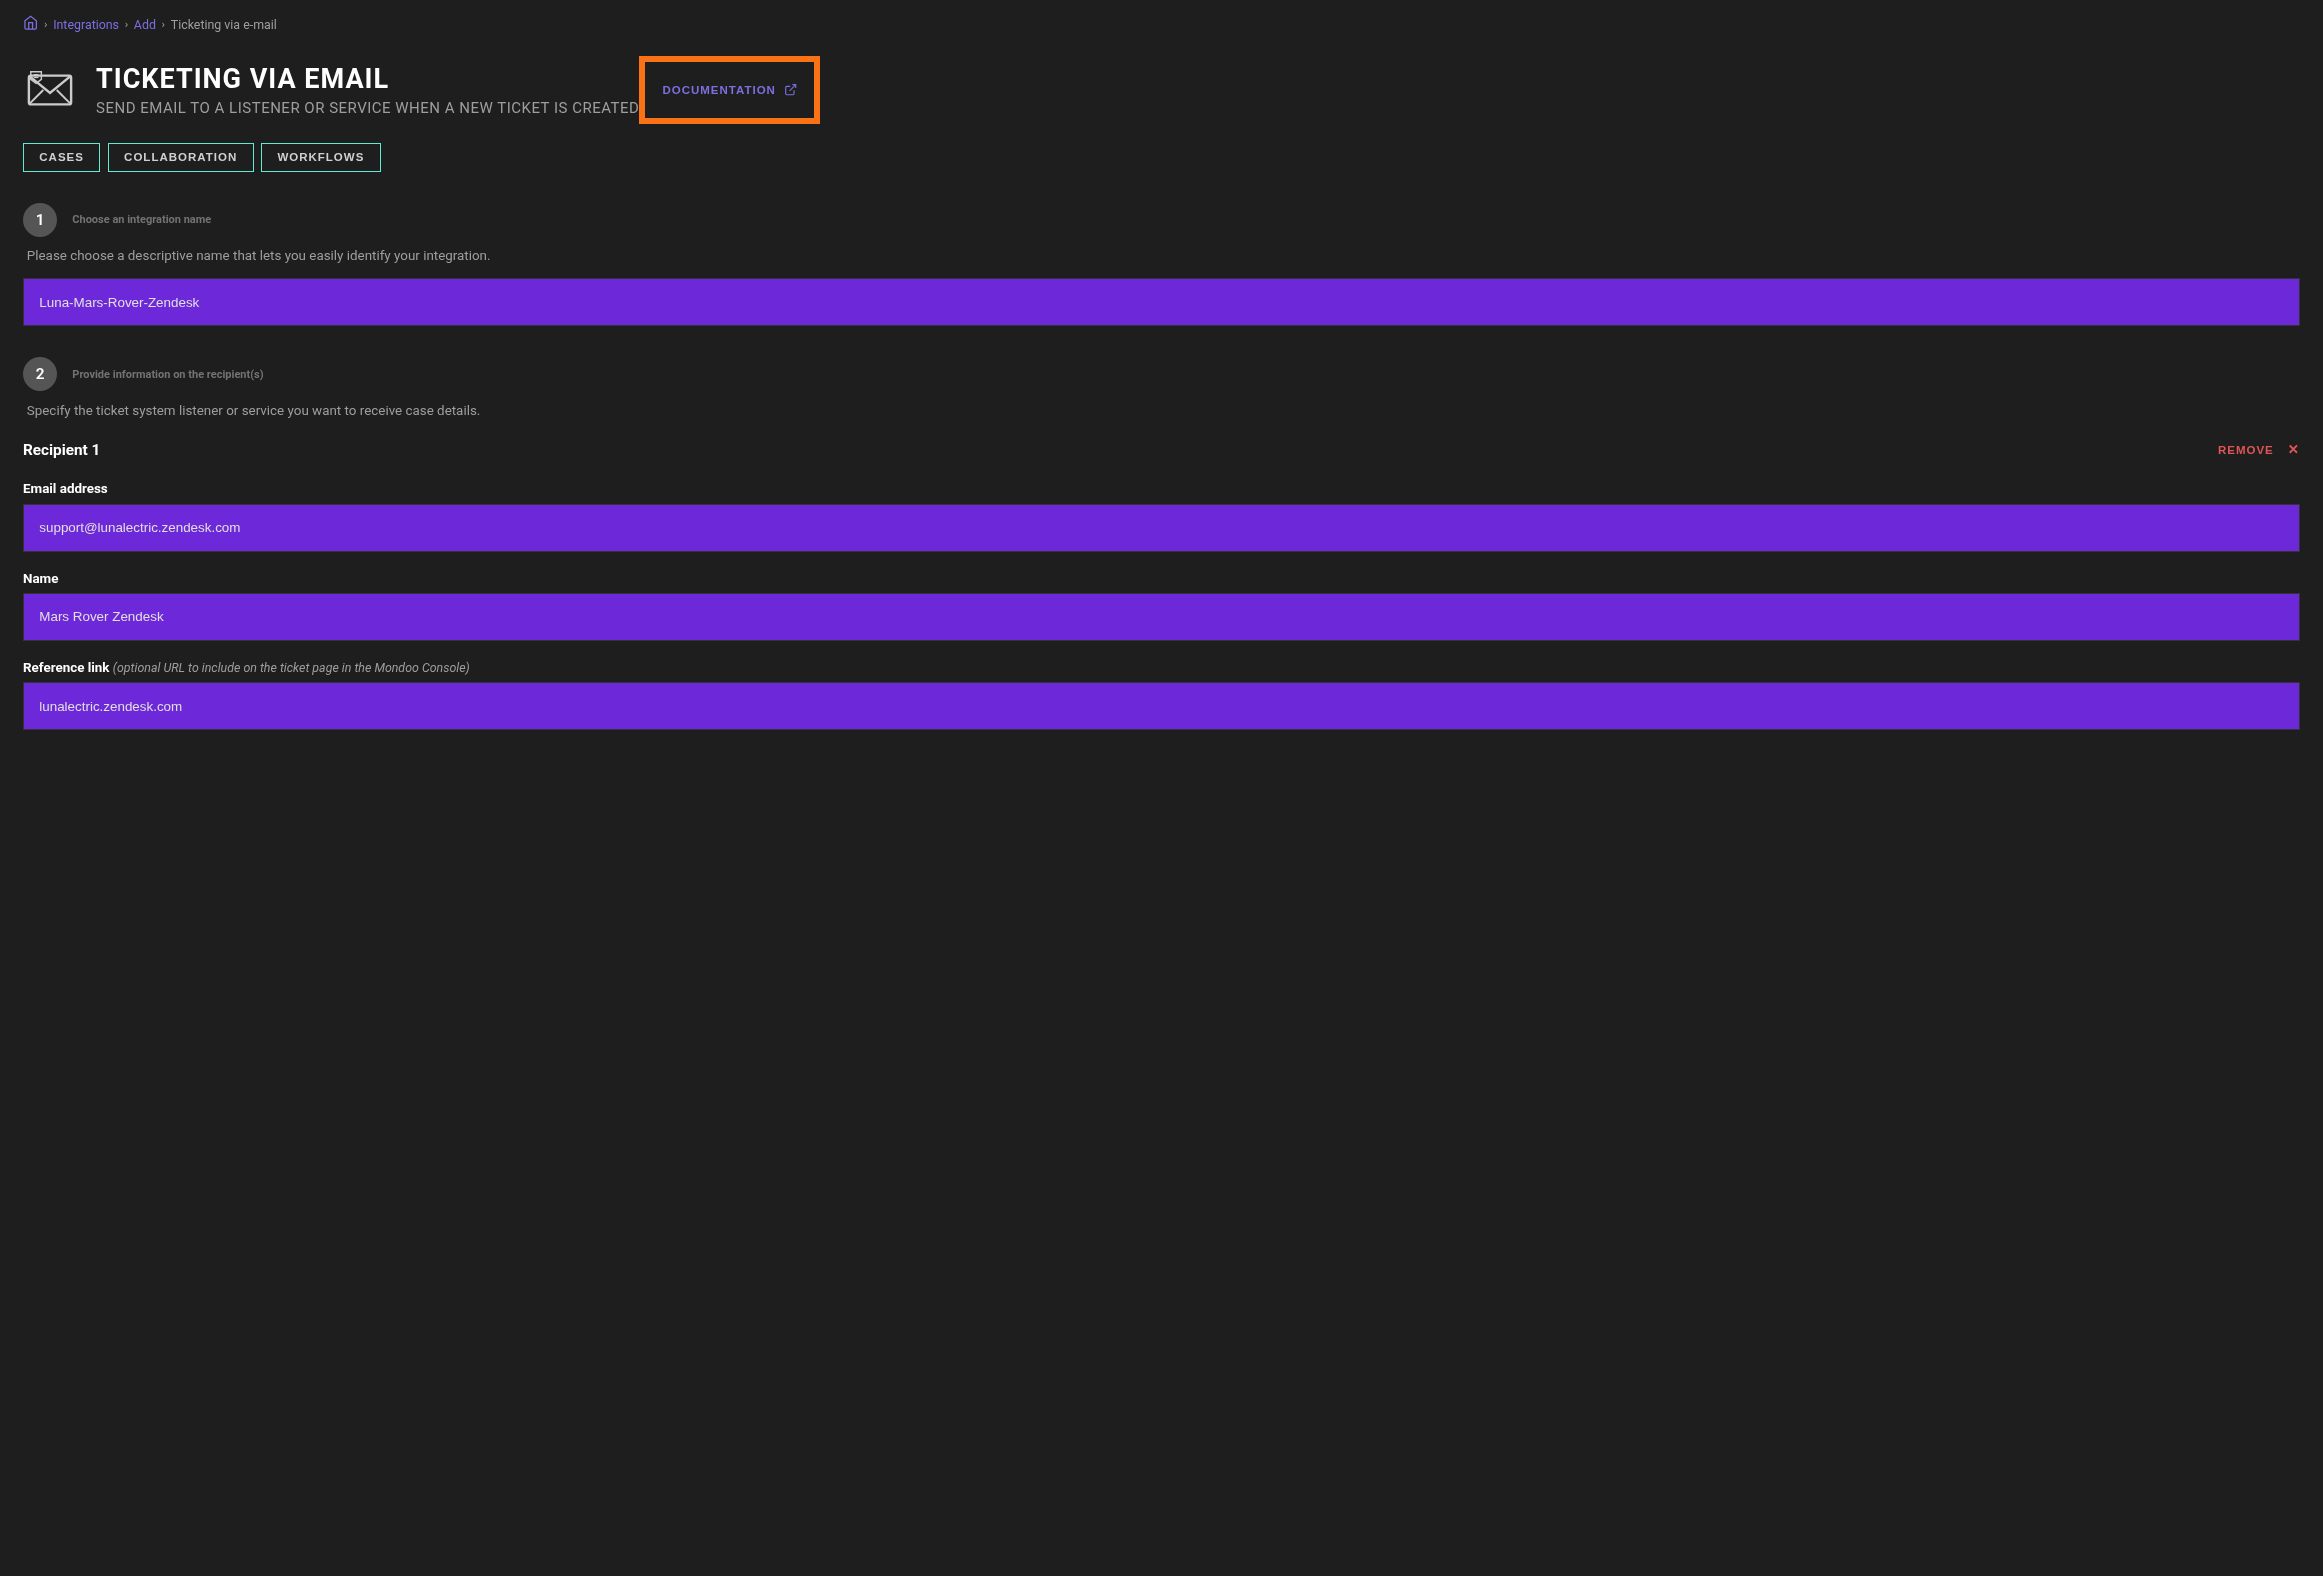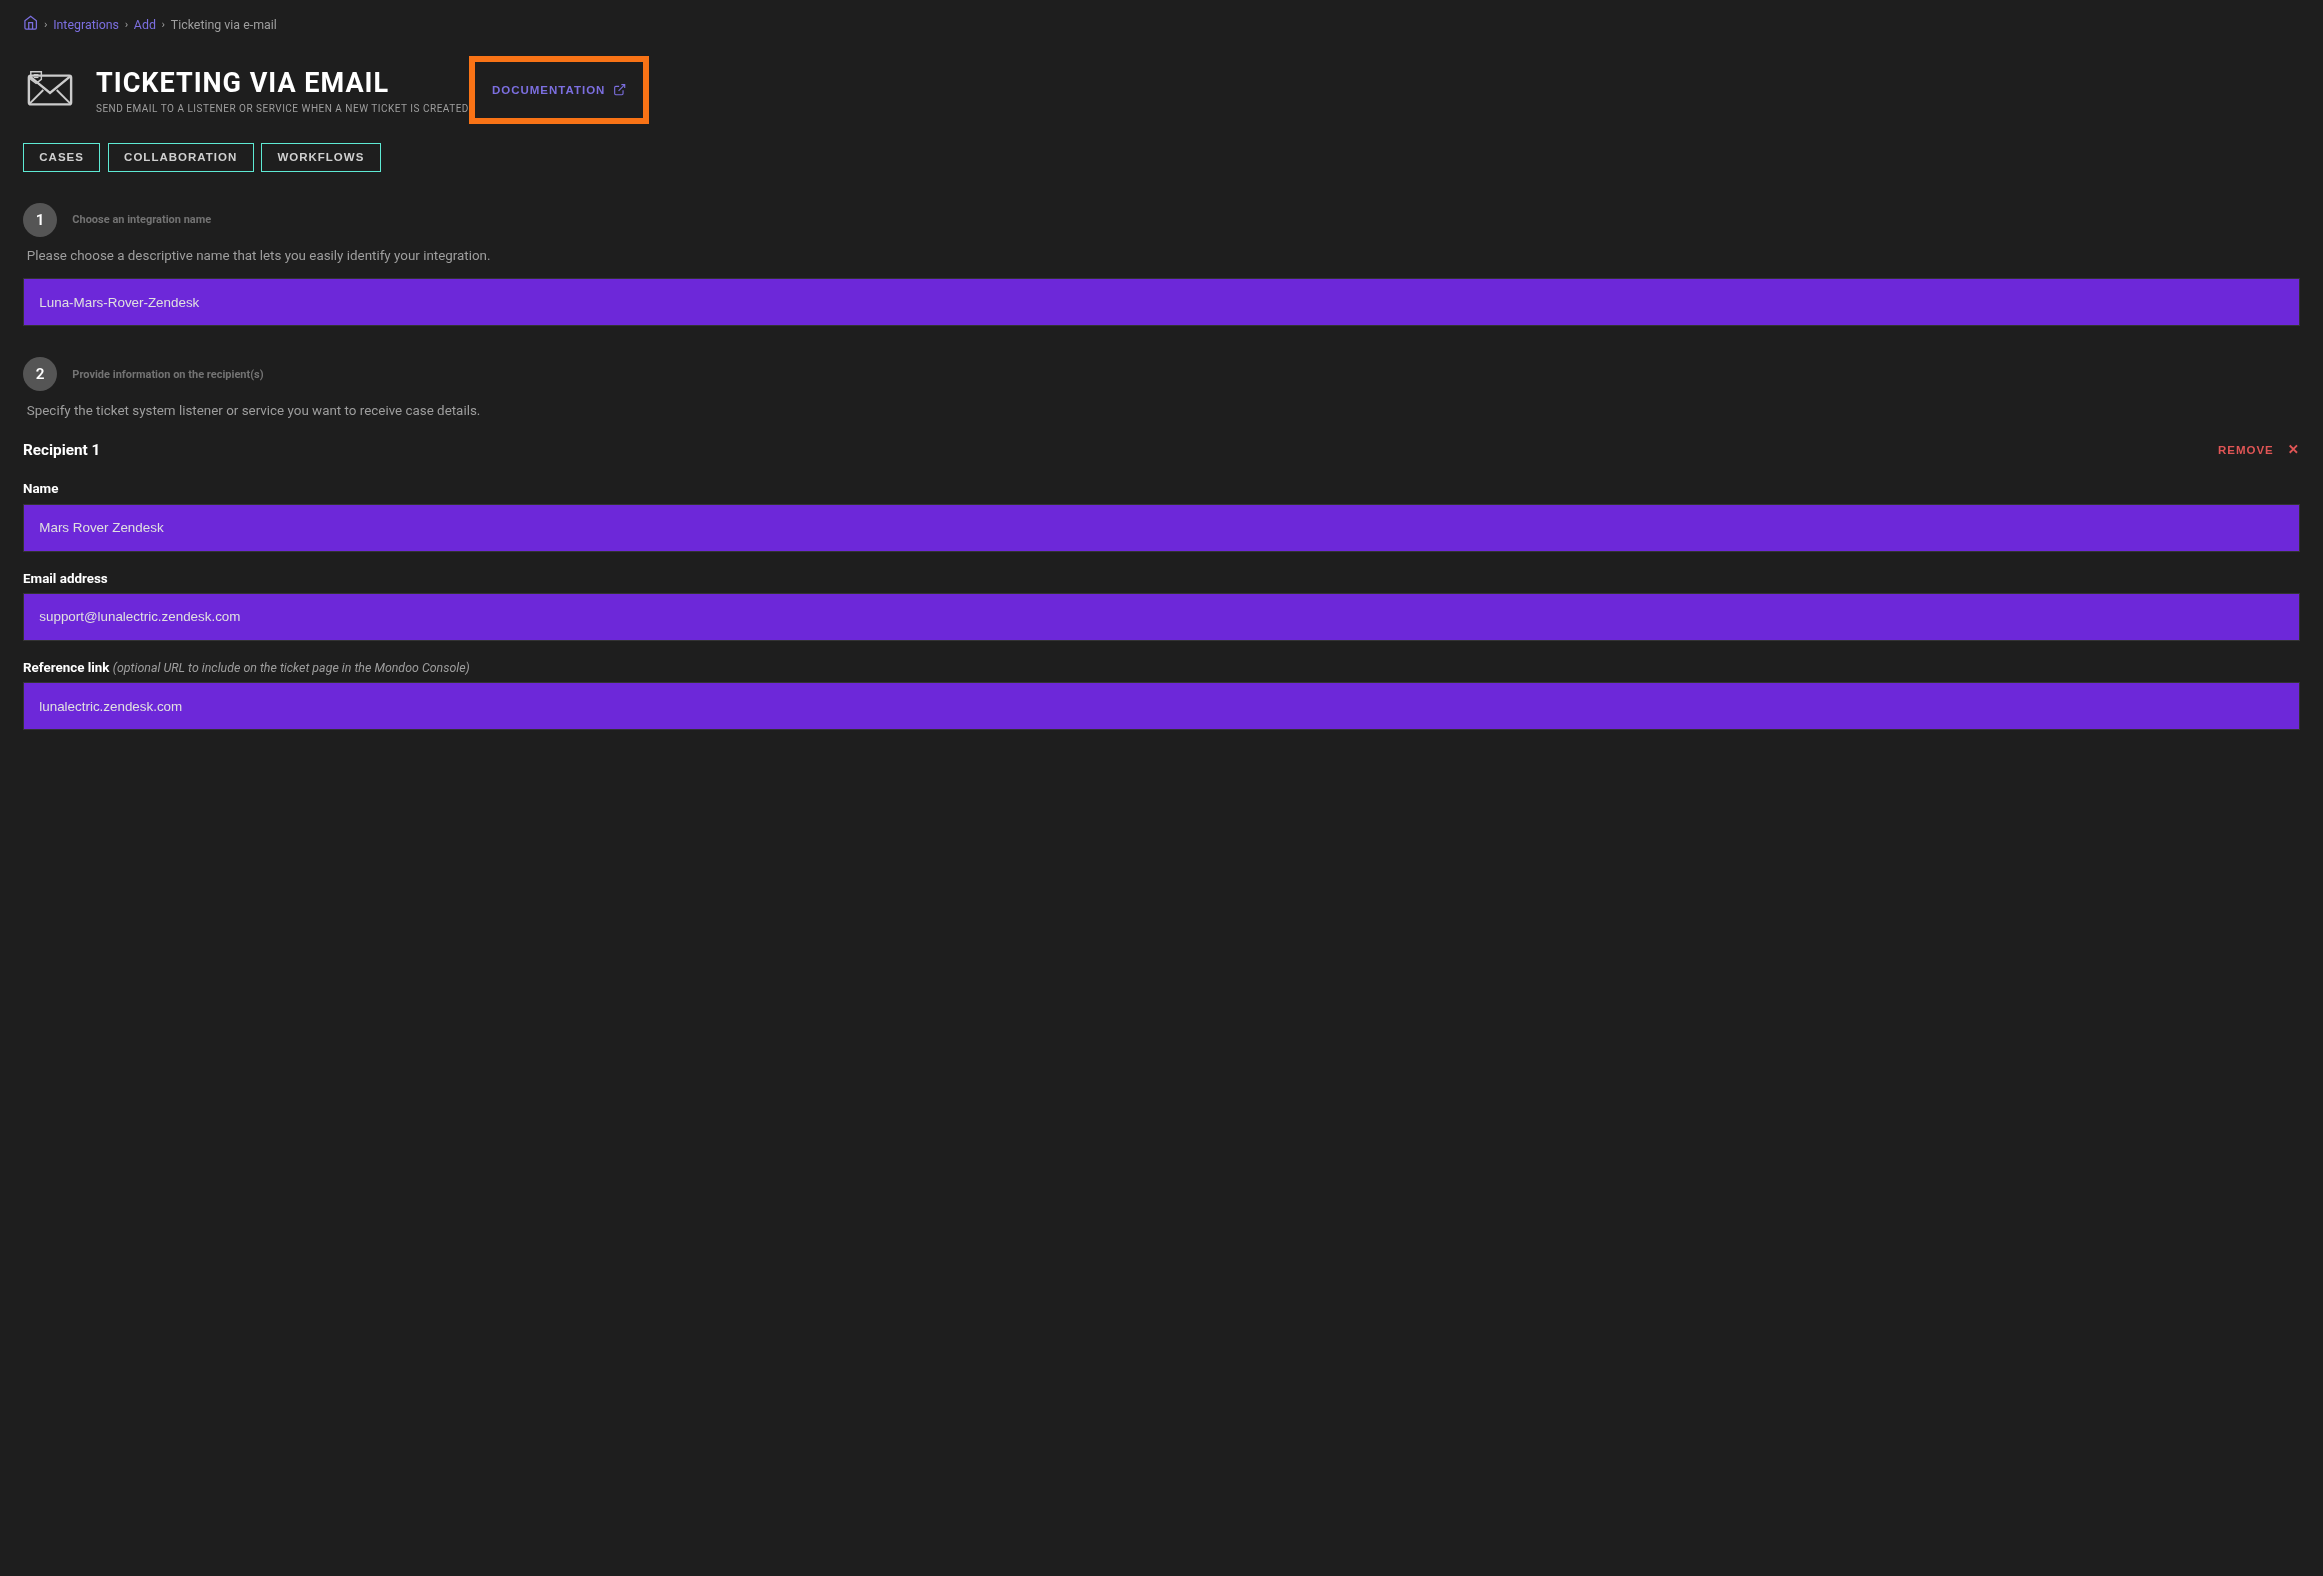--- a/index.html
+++ b/index.html
@@ -62,21 +62,21 @@
 
     .page-title-block h1 {
       font-size: 27px;
       font-weight: 700;
       color: #ffffff;
       letter-spacing: 1px;
       text-transform: uppercase;
     }
 
     .page-title-block p {
-      font-size: 10px;
+      font-size: 15px;
       color: #9e9e9e;
       text-transform: uppercase;
       letter-spacing: 0.5px;
       margin-top: 3.8px;
     }
 
     .documentation-btn {
       border: 6px solid #f97316;
       background: transparent;
       color: #7c6fe0;
@@ -287,27 +287,27 @@
     <div class="recipient-section">
       <div class="recipient-header">
         <span class="recipient-title">Recipient 1</span>
         <button class="remove-btn">
           <span>REMOVE</span>
           <span style="font-size:13.4px;">✕</span>
         </button>
       </div>
 
       <div class="field-group">
+        <label class="field-label">Email address</label>
+        <input type="email" class="text-input" value="support@lunalectric.zendesk.com" style="">
+      </div>
+
+      <div class="field-group">
         <label class="field-label">Name</label>
         <input type="text" class="text-input" value="Mars Rover Zendesk" style="">
-      </div>
-
-      <div class="field-group">
-        <label class="field-label">Email address</label>
-        <input type="email" class="text-input" value="support@lunalectric.zendesk.com" style="">
       </div>
 
       <div class="field-group">
         <label class="field-label">
           <span>Reference link</span>
           <span class="field-label-italic">(optional URL to include on the ticket page in the Mondoo Console)</span>
         </label>
         <input type="text" class="text-input" value="lunalectric.zendesk.com" style="">
       </div>
     </div>

